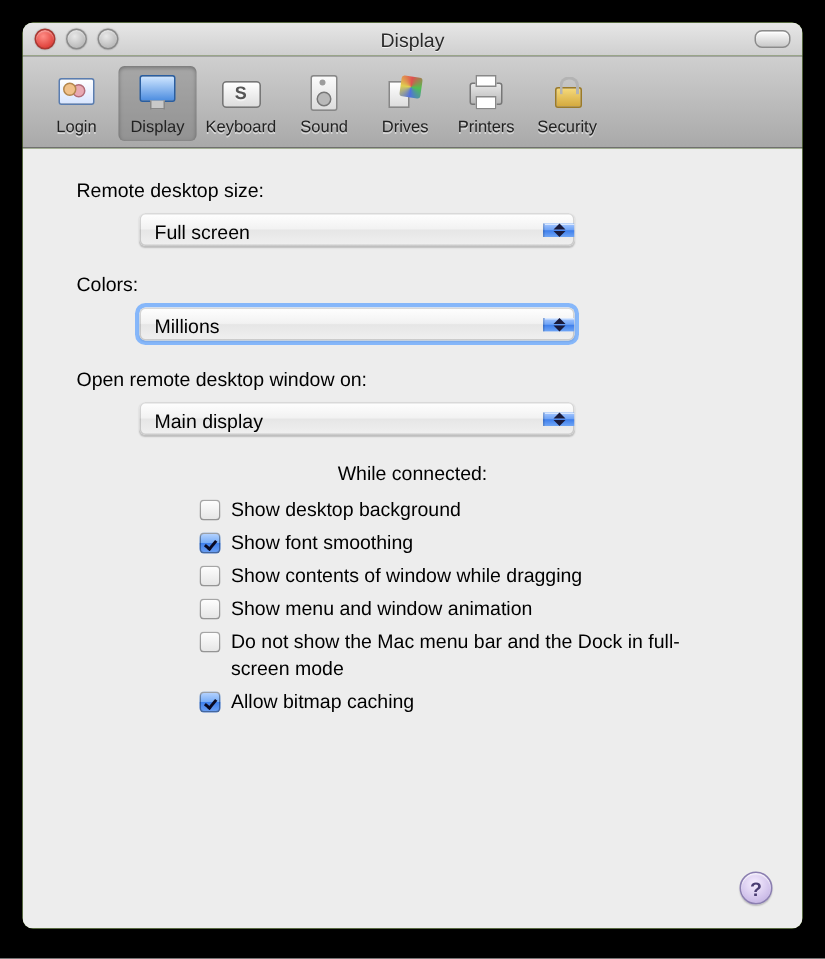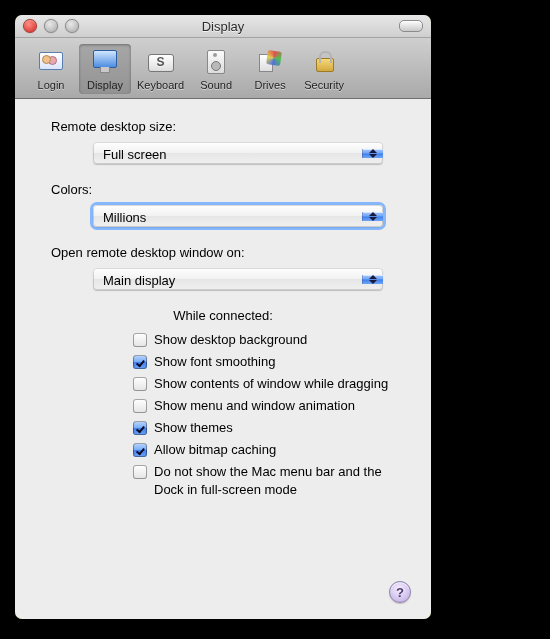--- a/index.html
+++ b/index.html
@@ -4,21 +4,21 @@
 <style>
   body {
     margin: 0;
     padding: 15px;
     background: #000;
     font-family: "Lucida Grande", "Helvetica Neue", Arial, sans-serif;
     font-size: 13px;
     color: #000;
   }
   .window {
-    width: 416px;
+    width: 520px;
     border-radius: 7px;
     overflow: hidden;
     box-shadow: 0 12px 40px rgba(0,0,0,0.6), 0 0 0 1px rgba(0,0,0,0.3);
     background: #4d7c0f;
   }
   .titlebar {
     height: 22px;
     background: linear-gradient(to bottom, #e7e7e7 0%, #cfcfcf 100%);
     border-bottom: 1px solid #a3a3a3;
     display: flex;
@@ -248,20 +248,28 @@
         <div class="tb-label">Sound</div>
       </div>
       <div class="tb-item">
         <div class="tb-icon">
           <div class="ic ic-drives"></div>
         </div>
         <div class="tb-label">Drives</div>
       </div>
       <div class="tb-item">
         <div class="tb-icon">
+          <div class="ic ic-print">
+            <span class="t"></span>
+          </div>
+        </div>
+        <div class="tb-label">Printers</div>
+      </div>
+      <div class="tb-item">
+        <div class="tb-icon">
           <div class="ic ic-sec"></div>
         </div>
         <div class="tb-label">Security</div>
       </div>
     </div>
 
   <div class="content">
 
     <div class="row">
       <div class="section-label">Remote desktop size:</div>
@@ -311,31 +319,27 @@
         </div>
         <div class="check-row">
           <div class="chk"></div>
           <div class="chk-label">Show contents of window while dragging</div>
         </div>
         <div class="check-row">
           <div class="chk"></div>
           <div class="chk-label">Show menu and window animation</div>
         </div>
         <div class="check-row">
-          <div class="chk checked"></div>
-          <div class="chk-label">Show themes</div>
+          <div class="chk"></div>
+          <div class="chk-label">Do not show the Mac menu bar and the Dock in full-screen mode</div>
         </div>
         <div class="check-row">
           <div class="chk checked"></div>
           <div class="chk-label">Allow bitmap caching</div>
         </div>
-        <div class="check-row">
-          <div class="chk"></div>
-          <div class="chk-label">Do not show the Mac menu bar and the Dock in full-screen mode</div>
-        </div>
       </div>
 
     <div class="help">
         <span>?</span>
       </div>
 
   </div>
 </div>
 
 </body></html>

